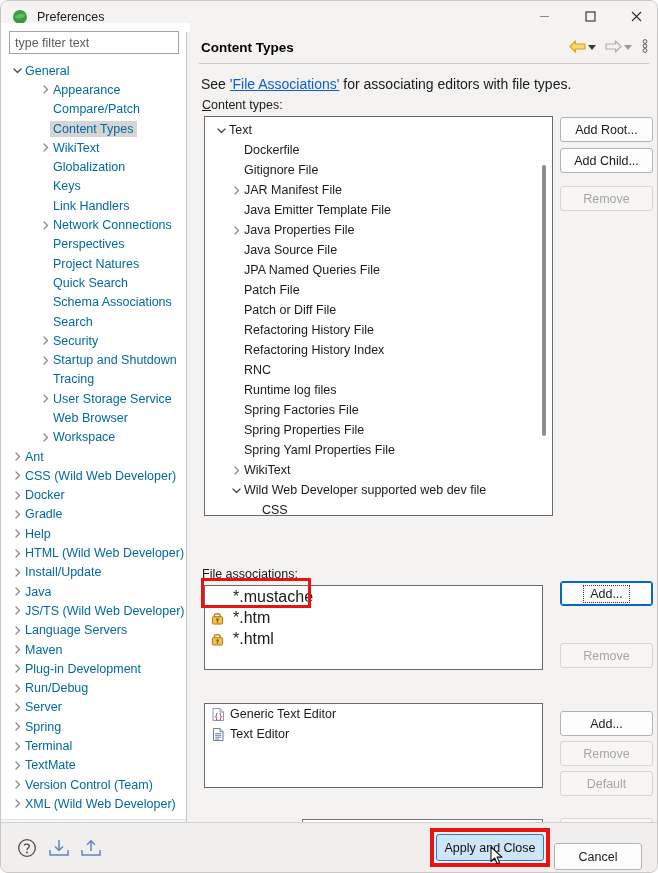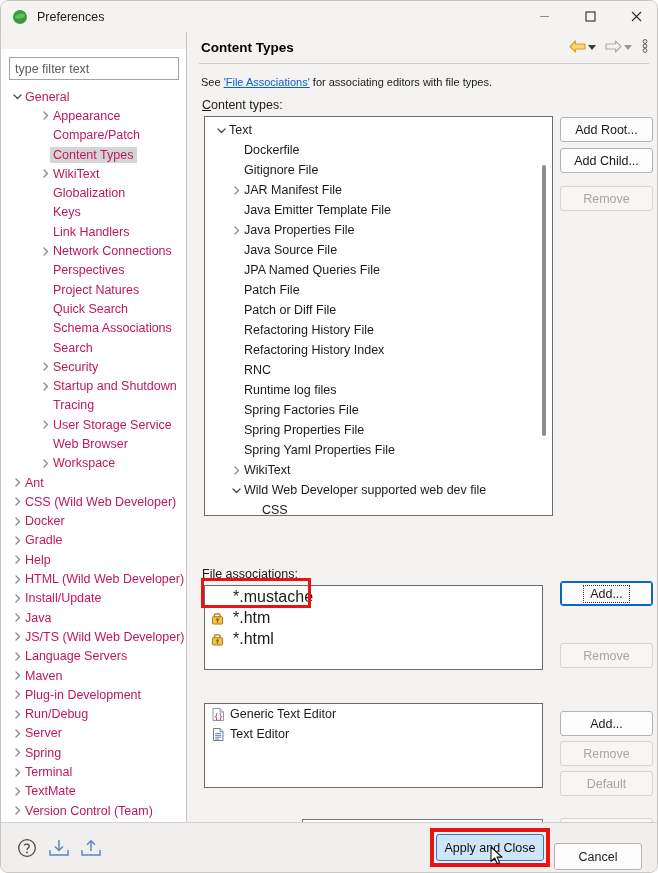--- a/index.html
+++ b/index.html
@@ -42,21 +42,21 @@
   }
   .win-btn {
     width: 46px; height: 31px;
     display: flex; align-items: center; justify-content: center;
     color: #2a2a2a;
   }
   .win-btn svg { display: block; }
 
   
   #leftpane {
-    position: absolute; left: 0; top: 48px;
+    position: absolute; left: 0; top: 22px;
     width: 189px; height: 790px;
     background: #ffffff;
   }
   #filterbox {
     position: absolute; left: 8px; top: 8px;
     width: 170px; height: 23px;
     border: 1px solid #a4a4a4;
     background: #ffffff;
     font-size: 12.5px;
     padding: 0 5px;
@@ -71,21 +71,21 @@
     position: absolute; left: 0; top: 38px;
     width: 186px; height: 758px;
     overflow: hidden;
     background: #ffffff;
   }
   .ltrow {
     height: 19.3px;
     display: flex; align-items: center;
     white-space: nowrap;
     font-size: 12.5px;
-    color: #be185d;
+    color: #0369a1;
     padding-left: 0;
   }
   .ltrow .twisty {
     width: 16px; min-width: 16px;
     display: flex; align-items: center; justify-content: center;
     color: #6e6e6e;
   }
   .ltrow .lbl { overflow: hidden; }
   .ltrow.sel .lbl {
     background: #d5d5d5;
@@ -138,21 +138,21 @@
     border-left: 4px solid transparent;
     border-right: 4px solid transparent;
     border-top: 5px solid #3a3a3a;
   }
   #rp-hr {
     position: absolute; left: 12px; top: 31px;
     width: 450px; height: 1px; background: #cfcdcb;
   }
   #see-line {
     position: absolute; left: 14px; top: 44px;
-    font-size: 11px; color: #1a1a1a;
+    font-size: 14px; color: #1a1a1a;
   }
   #see-line a {
     color: #0a5fd4; text-decoration: underline;
   }
   .section-label {
     position: absolute;
     font-size: 12.5px; color: #1a1a1a;
   }
   .ul-first::first-letter { text-decoration: underline; }
 

